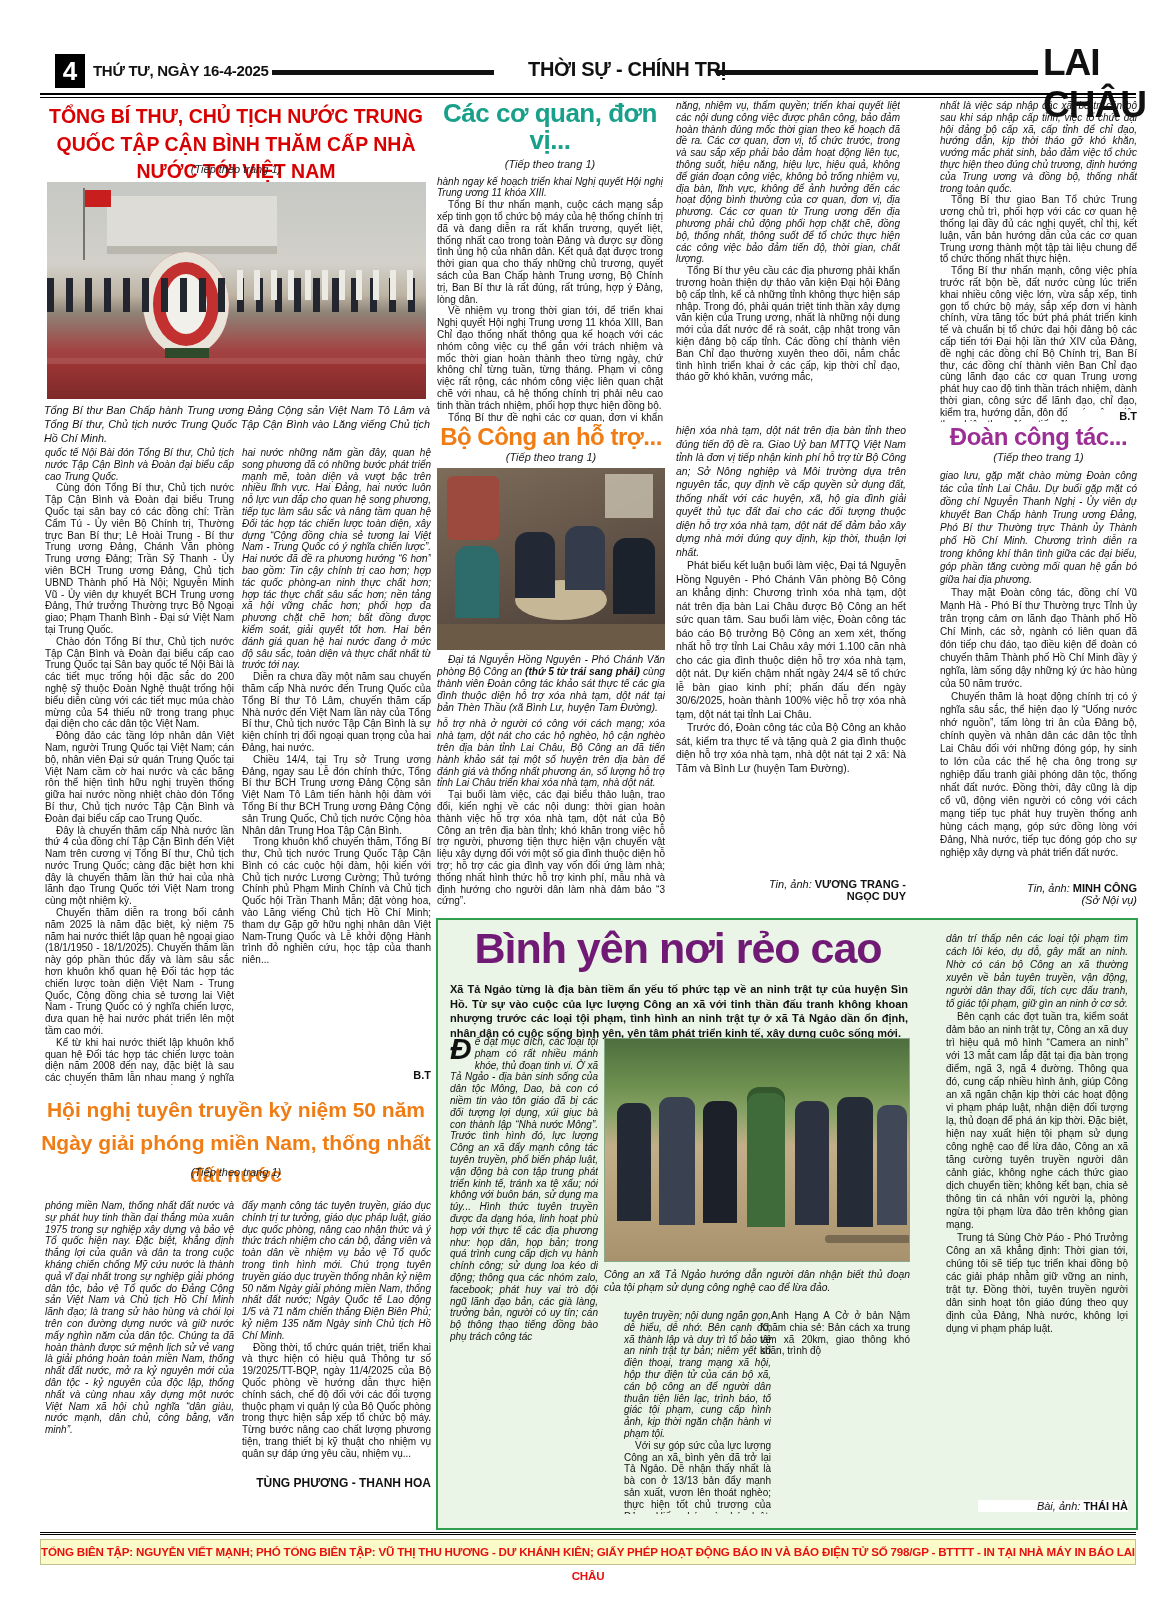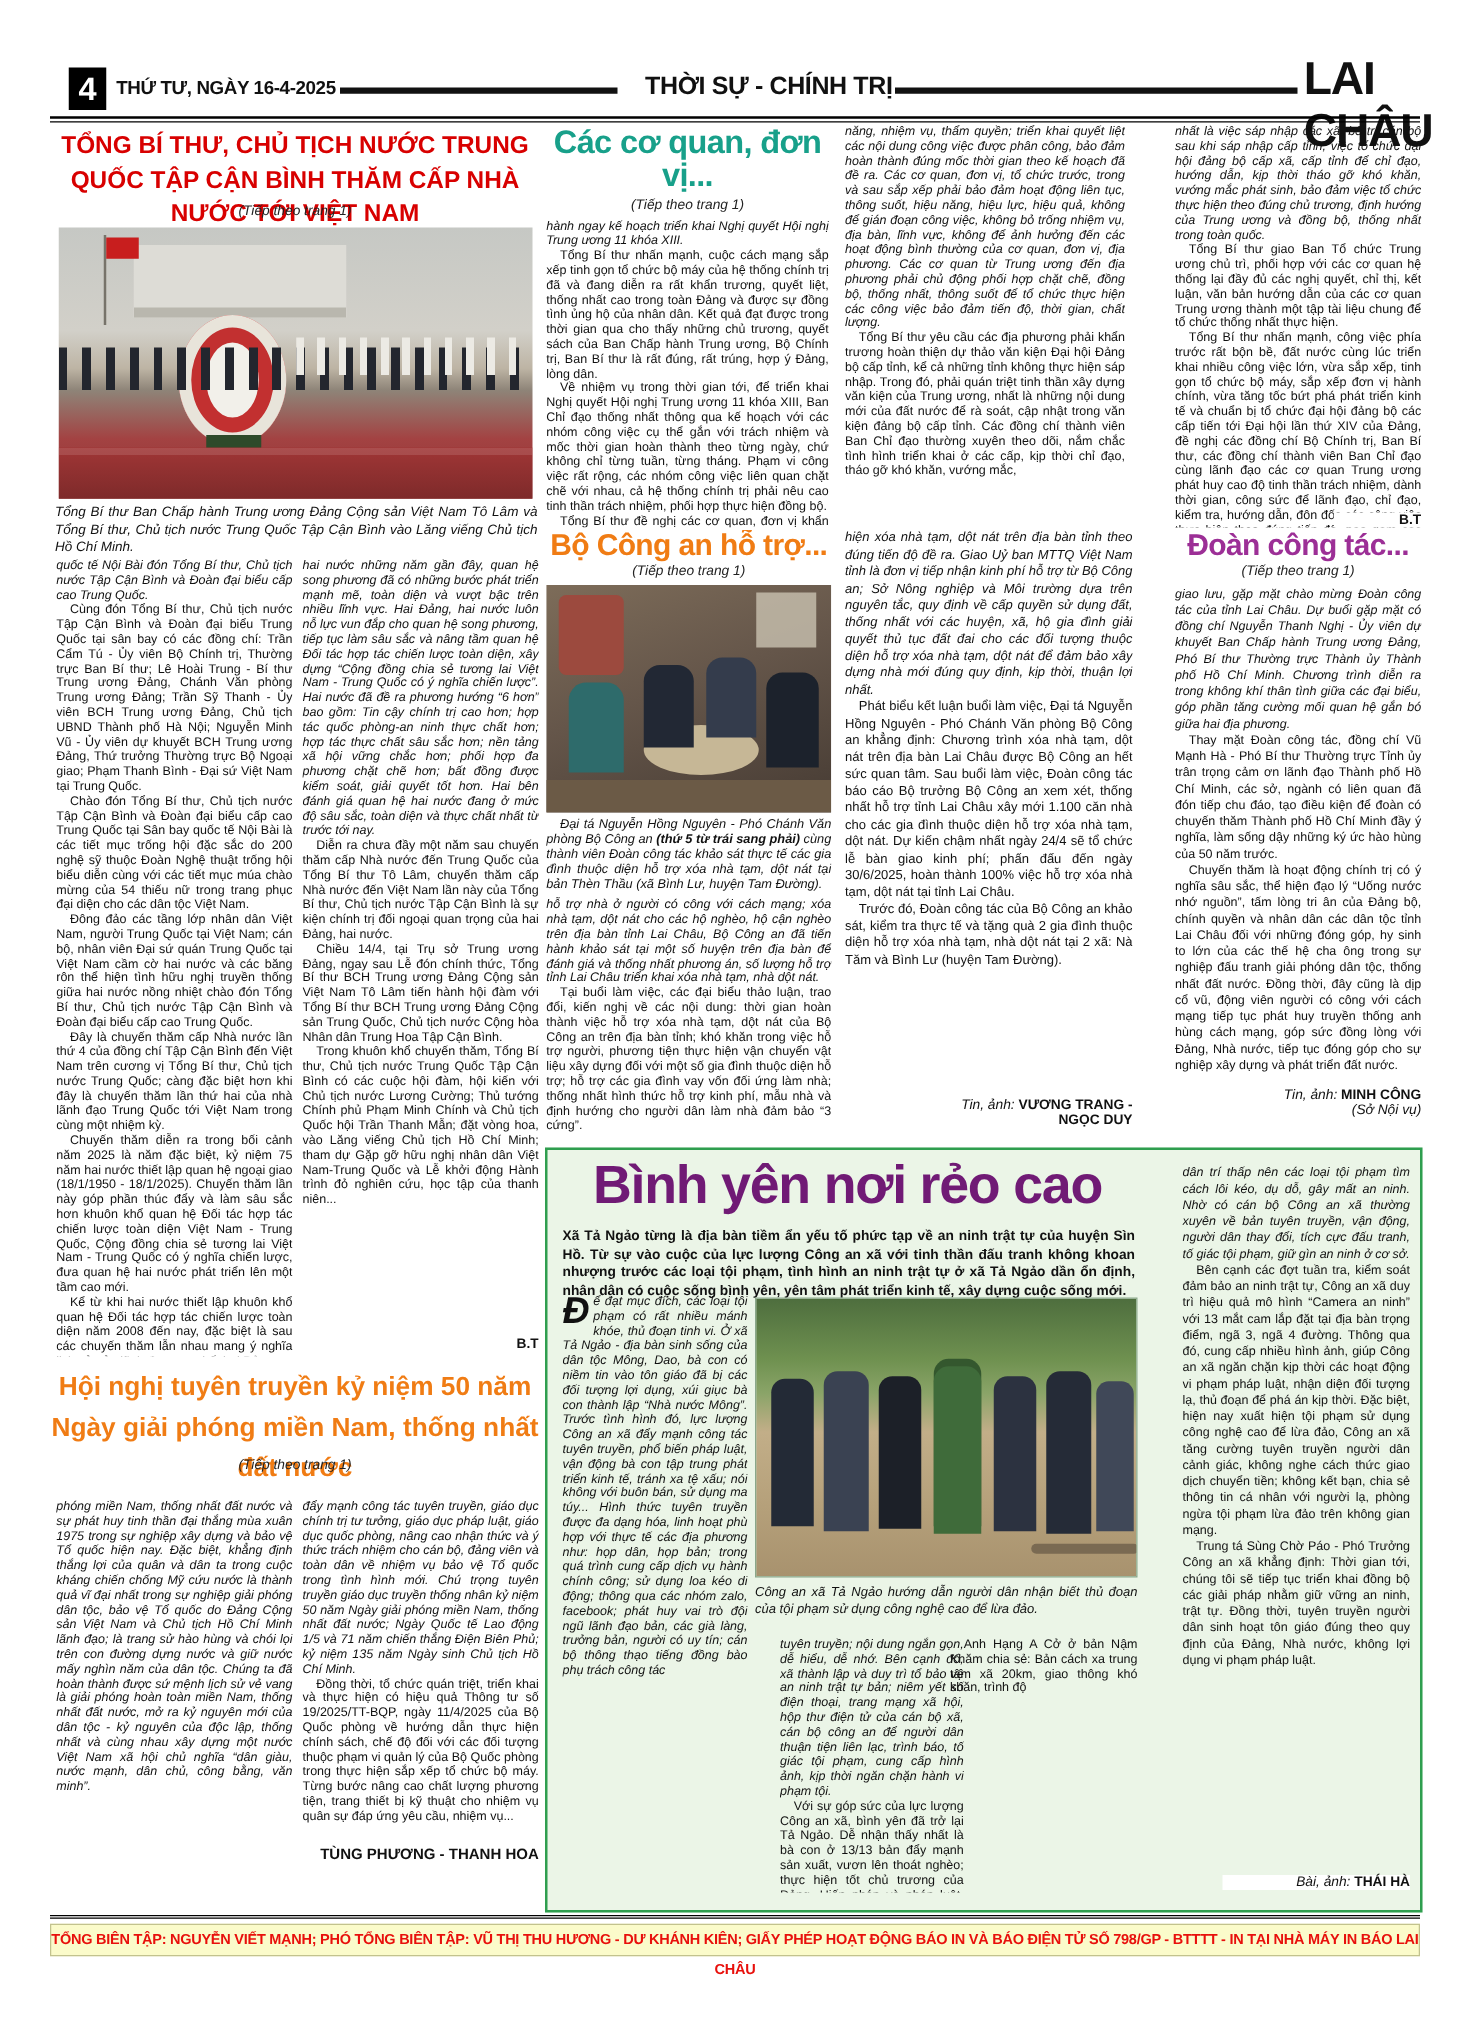--- a/index.html
+++ b/index.html
@@ -35,21 +35,21 @@
     font-weight:800; font-size:11.6px; text-align:center; line-height:24px; letter-spacing:-0.2px; }
 </style>
 </head>
 <body>
 
 <div class="page">
 
   <div class="abs pagenum" style="left:55px; top:54px;">4</div>
   <div class="abs hdr-date" style="left:93px; top:62px;">THỨ TƯ, NGÀY 16-4-2025</div>
   <div class="abs hdr-bar" style="left:272px; top:70px; width:222px;"></div>
-  <div class="abs hdr-section" style="left:502px; top:58px; width:212px; text-align:right;">THỜI SỰ - CHÍNH TRỊ</div>
+  <div class="abs hdr-section" style="left:528px; top:58px; width:212px; text-align:left;">THỜI SỰ - CHÍNH TRỊ</div>
   <div class="abs hdr-bar" style="left:716px; top:70px; width:322px;"></div>
   <div class="abs hdr-masthead" style="left:1043px; top:42px;">LAI CHÂU</div>
   <div class="abs hdr-rule" style="left:40px; top:93px; width:1096px;"></div>
 
   <section>
     <h1 class="abs headline" style="left:40px; top:103px; width:392px; font-size:19.5px; line-height:1.42; color:#d80000;">TỔNG BÍ THƯ, CHỦ TỊCH NƯỚC TRUNG QUỐC TẬP CẬN BÌNH THĂM CẤP NHÀ NƯỚC TỚI VIỆT NAM</h1>
     <div class="abs tiep" style="left:40px; top:163px; width:392px;">(Tiếp theo trang 1)</div>
 
     <div class="abs photo" style="left:47px; top:182px; width:379px; height:217px; background:linear-gradient(180deg,#c6c8c4 0%,#d2d0c9 38%,#bdb4a4 52%,#8e8478 60%,#a34242 78%,#8d3434 100%);">
       <div class="abs" style="left:60px; top:14px; width:170px; height:58px; background:#dddcd6; box-shadow:inset 0 -8px 0 #b9b7ae;"></div>
@@ -129,21 +129,21 @@
     </div>
   </section>
 
   <section>
     <div class="abs col" style="left:940px; top:424px; width:197px; height:484px;">
       <h2 class="headline" style="font-size:24px; line-height:1.05; color:#9c2f96; letter-spacing:-0.5px;">Đoàn công tác...</h2>
       <div class="tiep" style="margin:2px 0 6px;">(Tiếp theo trang 1)</div>
       <p class="cont" style="line-height:1.3;">giao lưu, gặp mặt chào mừng Đoàn công tác của tỉnh Lai Châu. Dự buổi gặp mặt có đồng chí Nguyễn Thanh Nghị - Ủy viên dự khuyết Ban Chấp hành Trung ương Đảng, Phó Bí thư Thường trực Thành ủy Thành phố Hồ Chí Minh. Chương trình diễn ra trong không khí thân tình giữa các đại biểu, góp phần tăng cường mối quan hệ gắn bó giữa hai địa phương.</p>
       <p style="line-height:1.3;">Thay mặt Đoàn công tác, đồng chí Vũ Mạnh Hà - Phó Bí thư Thường trực Tỉnh ủy trân trọng cảm ơn lãnh đạo Thành phố Hồ Chí Minh, các sở, ngành có liên quan đã đón tiếp chu đáo, tạo điều kiện để đoàn có chuyến thăm Thành phố Hồ Chí Minh đầy ý nghĩa, làm sống dậy những ký ức hào hùng của 50 năm trước.</p>
       <p style="line-height:1.3;">Chuyến thăm là hoạt động chính trị có ý nghĩa sâu sắc, thể hiện đạo lý “Uống nước nhớ nguồn”, tấm lòng tri ân của Đảng bộ, chính quyền và nhân dân các dân tộc tỉnh Lai Châu đối với những đóng góp, hy sinh to lớn của các thế hệ cha ông trong sự nghiệp đấu tranh giải phóng dân tộc, thống nhất đất nước. Đồng thời, đây cũng là dịp cổ vũ, động viên người có công với cách mạng tiếp tục phát huy truyền thống anh hùng cách mạng, góp sức đồng lòng với Đảng, Nhà nước, tiếp tục đóng góp cho sự nghiệp xây dựng và phát triển đất nước.</p>
-      <div class="abs byline" style="right:0; bottom:14px; width:170px;"><span class="pre">Tin, ảnh: </span><span>MINH CÔNG</span><br><span class="pre">(Sở Nội vụ)</span></div>
+      <div class="abs byline" style="right:0; bottom:2px; width:170px;"><span class="pre">Tin, ảnh: </span><span>MINH CÔNG</span><br><span class="pre">(Sở Nội vụ)</span></div>
     </div>
   </section>
 
   <section>
     <h2 class="abs headline" style="left:40px; top:1094px; width:392px; font-size:21px; line-height:1.55; color:#f07c14;">Hội nghị tuyên truyền kỷ niệm 50 năm Ngày giải phóng miền Nam, thống nhất đất nước</h2>
     <div class="abs tiep" style="left:40px; top:1166px; width:392px;">(Tiếp theo trang 1)</div>
     <div class="abs col" style="left:45px; top:1200px; width:189px; height:290px;">
       <p class="cont">phóng miền Nam, thống nhất đất nước và sự phát huy tinh thần đại thắng mùa xuân 1975 trong sự nghiệp xây dựng và bảo vệ Tổ quốc hiện nay. Đặc biệt, khẳng định thắng lợi của quân và dân ta trong cuộc kháng chiến chống Mỹ cứu nước là thành quả vĩ đại nhất trong sự nghiệp giải phóng dân tộc, bảo vệ Tổ quốc do Đảng Cộng sản Việt Nam và Chủ tịch Hồ Chí Minh lãnh đạo; là trang sử hào hùng và chói lọi trên con đường dựng nước và giữ nước mấy nghìn năm của dân tộc. Chúng ta đã hoàn thành được sứ mệnh lịch sử vẻ vang là giải phóng hoàn toàn miền Nam, thống nhất đất nước, mở ra kỷ nguyên mới của dân tộc - kỷ nguyên của độc lập, thống nhất và cùng nhau xây dựng một nước Việt Nam xã hội chủ nghĩa “dân giàu, nước mạnh, dân chủ, công bằng, văn minh”.</p>
     </div>
     <div class="abs col" style="left:242px; top:1200px; width:189px; height:290px;">

